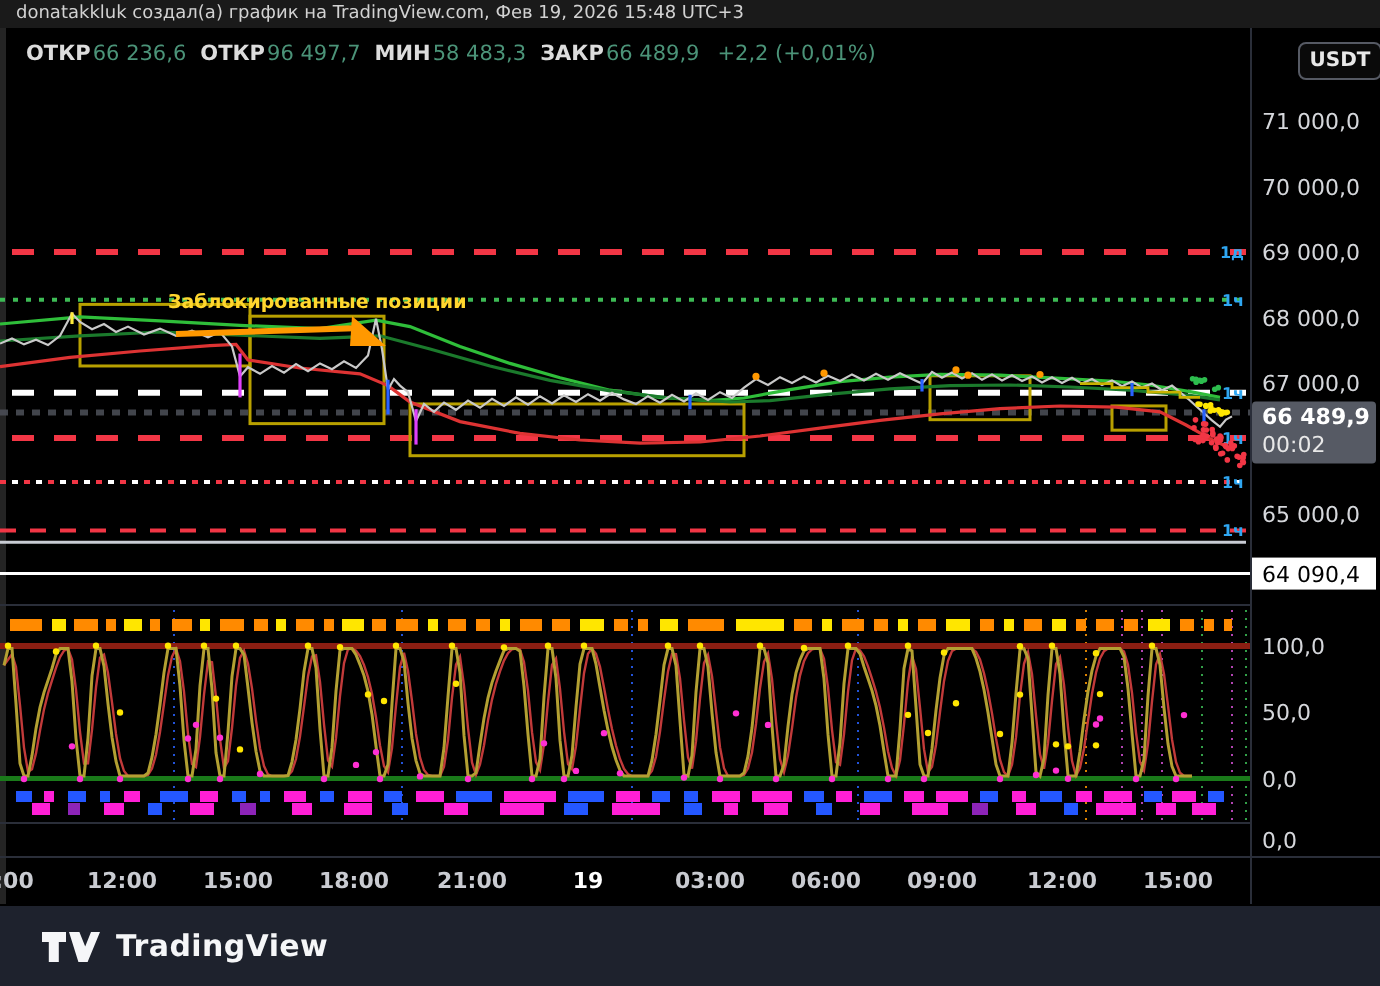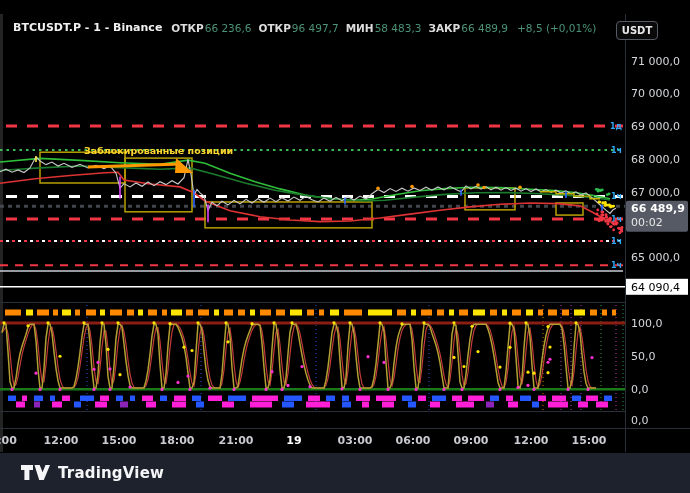--- a/index.html
+++ b/index.html
@@ -8,26 +8,26 @@
   .credit-bar{position:absolute;left:0;top:0;width:690px;height:14px;background:#1a1a1a;
         color:#d2d2d2;font-size:9px;line-height:14px;padding-left:8px;box-sizing:border-box;
         white-space:nowrap;z-index:3;}
   .legend{position:absolute;left:13px;top:21px;display:flex;align-items:center;gap:9px;
         z-index:3;font-size:10.5px;color:#eaeaea;white-space:nowrap;}
   .legend .sym{font-weight:bold;font-size:11px;color:#f1f1f1;}
   .legend .fld{display:flex;gap:1px;}
   .legend .lbl{font-weight:bold;color:#dcdcdc;}
   .legend .val{color:#4b9378;}
   .legend .chg{color:#4b9378;}
-  .usdt-btn{position:absolute;left:616px;top:21px;width:40px;height:17px;border:1px solid #565a64;
+  .usdt-btn{position:absolute;left:649px;top:21px;width:40px;height:17px;border:1px solid #565a64;
         border-radius:4px;color:#e8e8e8;font-size:10px;font-weight:bold;display:flex;
         align-items:center;justify-content:center;z-index:3;background:#0a0a0a;}
   .bottom-bar{position:absolute;left:0;top:453px;width:690px;height:40px;background:#1e222d;
         display:flex;align-items:center;z-index:3;}
-  .tv-logo{display:flex;align-items:flex-start;gap:8px;margin-left:20px;}
+  .tv-logo{display:flex;align-items:center;gap:8px;margin-left:20px;}
   .tv-logo .word{color:#f5f6f8;font-weight:bold;font-size:15px;letter-spacing:.2px;}
   svg.canvas{position:absolute;left:0;top:0;z-index:1;}
 </style>
 </head>
 <body>
 
 <div class="shot">
 
   <svg class="canvas" id="chart-canvas" width="690" height="493" viewBox="0 0 690 493">
       <rect x="0" y="0" width="690" height="493" fill="#000"></rect>
@@ -364,42 +364,44 @@
       <text x="294" y="444" fill="#ffffff" font-size="11px" font-weight="700" text-anchor="middle">19</text>
       <text x="355" y="444" fill="#c9cbd1" font-size="11px" font-weight="600" text-anchor="middle">03:00</text>
       <text x="413" y="444" fill="#c9cbd1" font-size="11px" font-weight="600" text-anchor="middle">06:00</text>
       <text x="471" y="444" fill="#c9cbd1" font-size="11px" font-weight="600" text-anchor="middle">09:00</text>
       <text x="531" y="444" fill="#c9cbd1" font-size="11px" font-weight="600" text-anchor="middle">12:00</text>
       <text x="589" y="444" fill="#c9cbd1" font-size="11px" font-weight="600" text-anchor="middle">15:00</text>
       <rect x="626" y="14" width="64" height="438" fill="transparent"></rect>
       <rect x="0" y="429" width="690" height="23" fill="transparent"></rect>
     </svg>
 
+  <div class="credit-bar">
+    <span>donatakkluk создал(а) график на TradingView.com, Фев 19, 2026 15:48 UTC+3</span>
+  </div>
 
   <div class="legend">
-    <span class="sym">BTCUSDT.P - 1 - Binance</span>
     <span id="legend-fields" style="display: flex; gap: 7px;">
         <span class="fld">
           <span class="lbl">ОТКР</span>
           <span class="val">66 236,6</span>
         </span>
         <span class="fld">
           <span class="lbl">ОТКР</span>
           <span class="val">96 497,7</span>
         </span>
         <span class="fld">
           <span class="lbl">МИН</span>
           <span class="val">58 483,3</span>
         </span>
         <span class="fld">
           <span class="lbl">ЗАКР</span>
           <span class="val">66 489,9</span>
         </span>
       </span>
-    <span class="chg">+8,5 (+0,01%)</span>
+    <span class="chg">+2,2 (+0,01%)</span>
   </div>
 
   <div class="usdt-btn">
     <span>USDT</span>
   </div>
 
   <div class="bottom-bar">
     <div class="tv-logo">
       <svg width="30" height="17" viewBox="0 0 30 17">
         <path d="M1 1 h12 v5 h-3.6 v10 h-5 V6 H1 Z" fill="#f5f6f8"></path>

